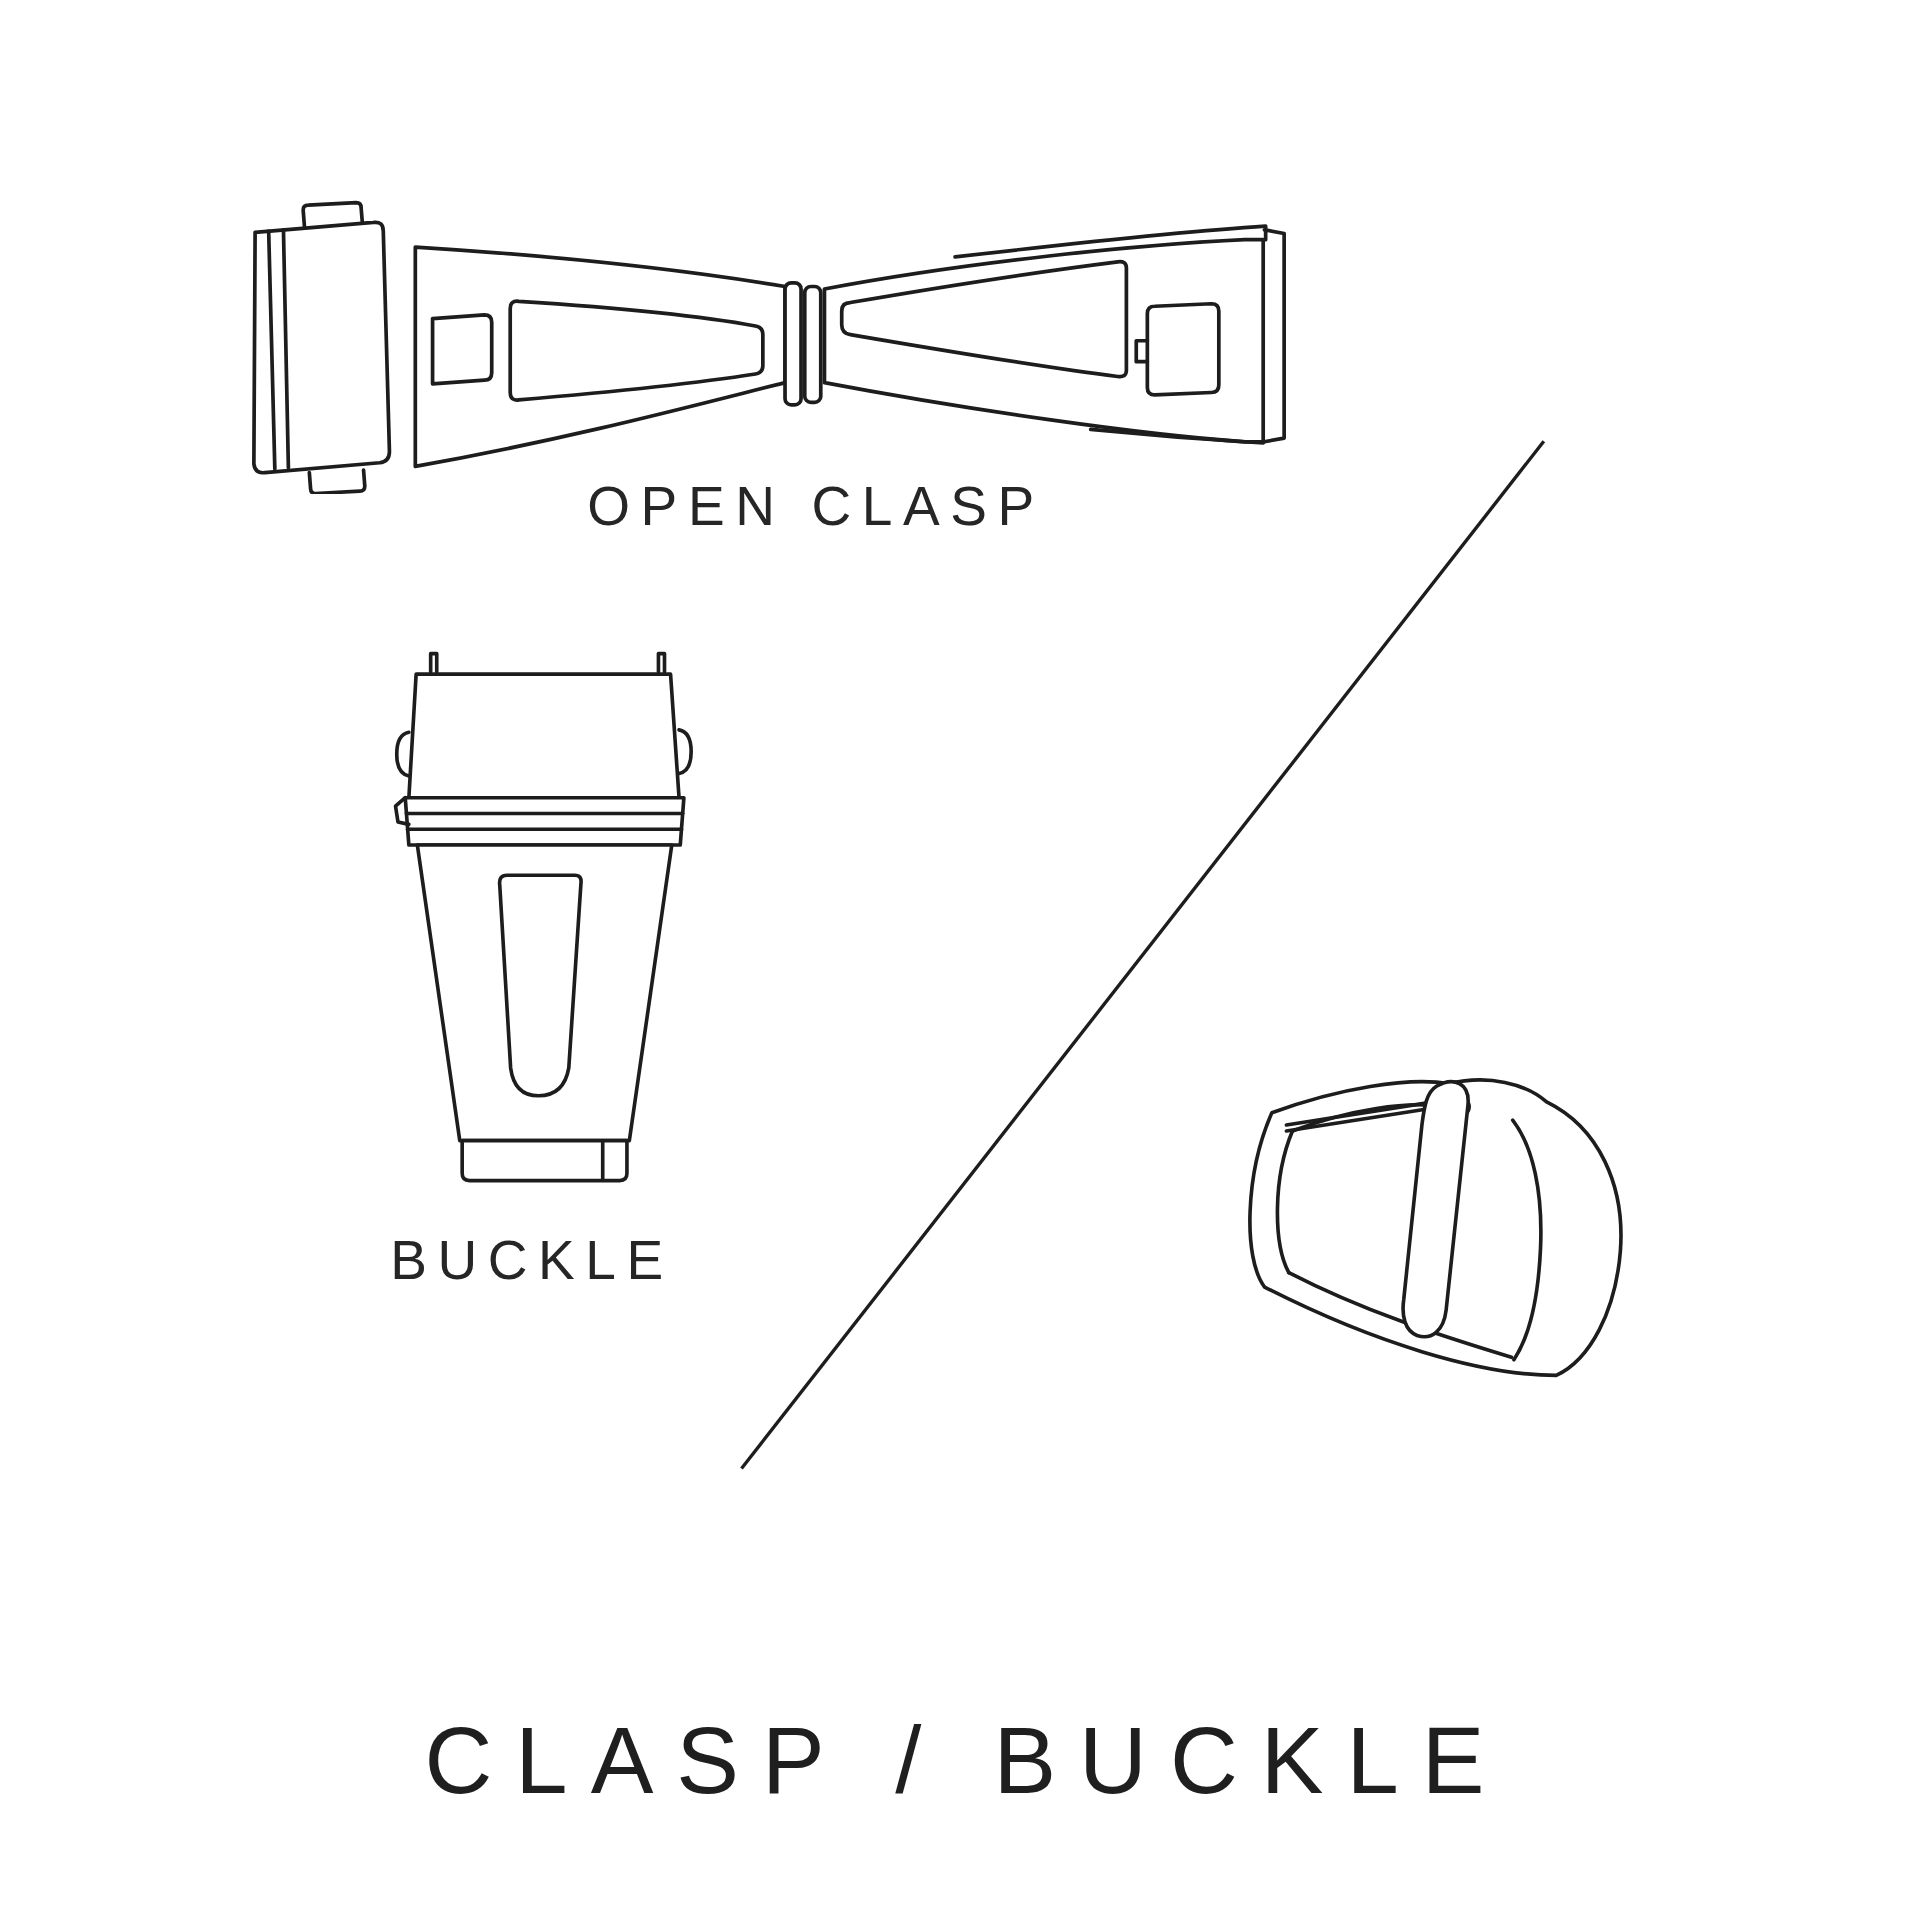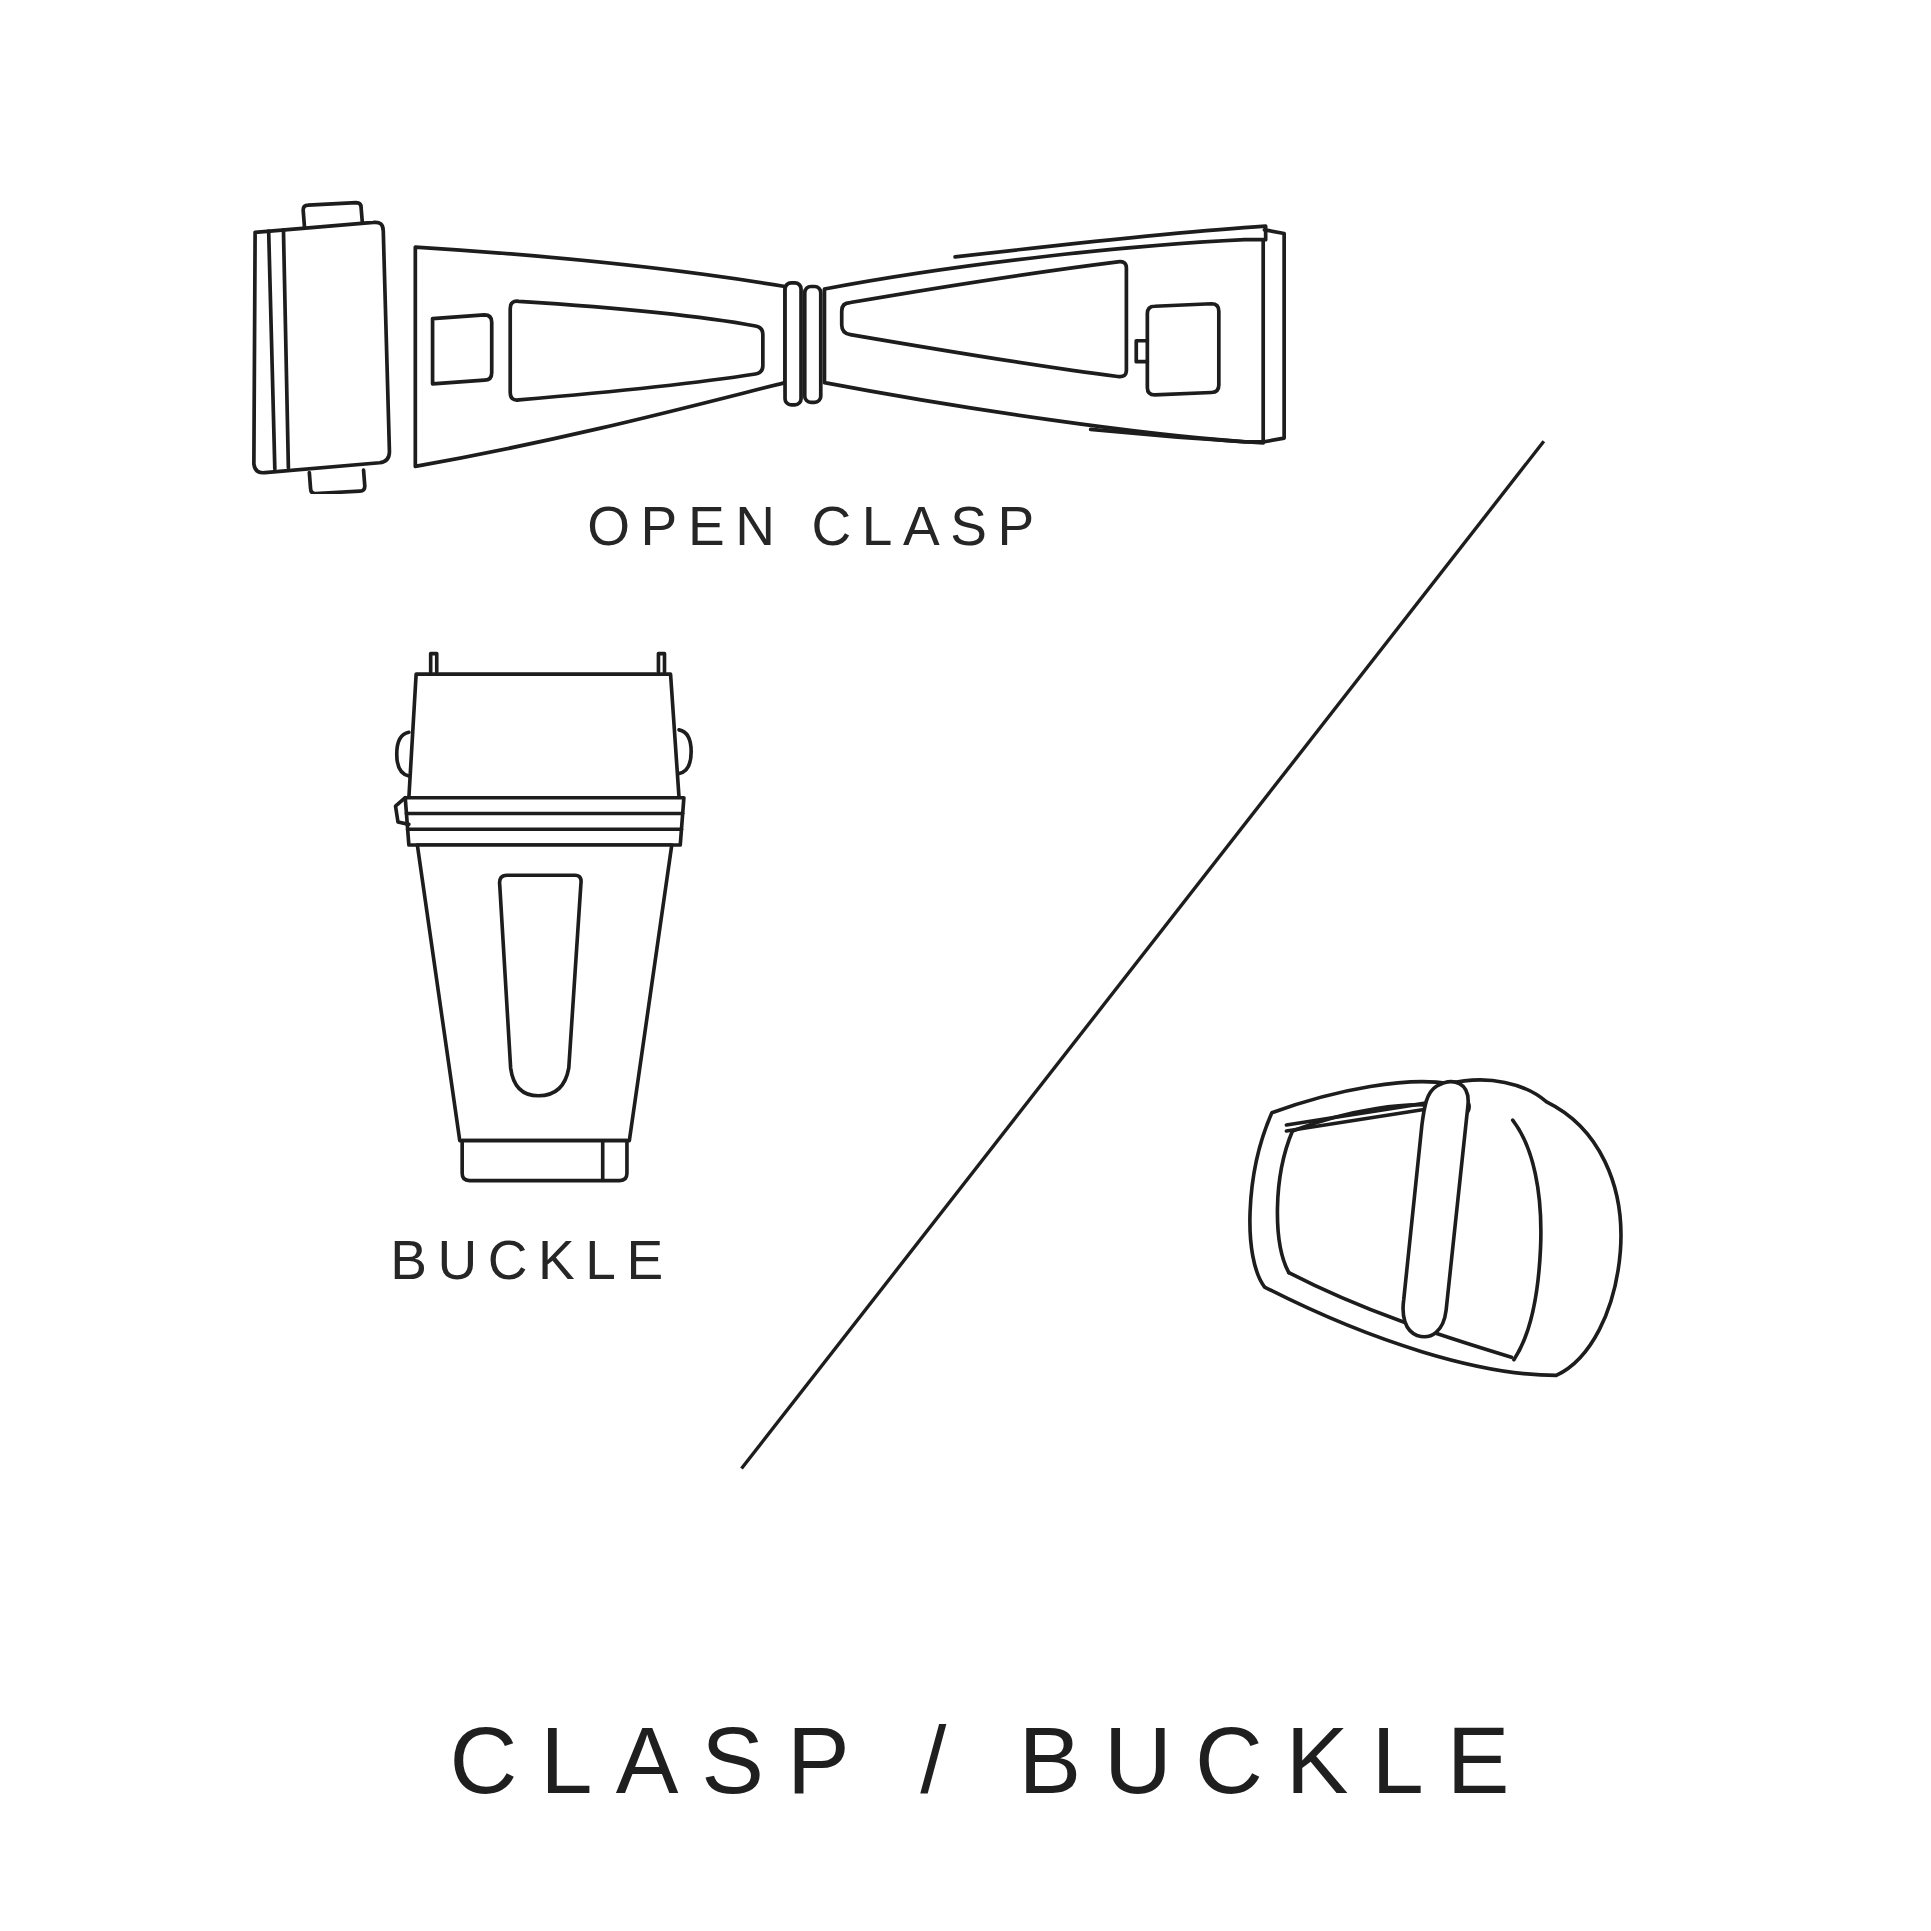--- a/index.html
+++ b/index.html
@@ -23,21 +23,20 @@
     white-space: nowrap;
   }
   .title {
     position: absolute;
     transform: translateX(-50%);
     color: #1f1f1f;
     font-size: 94px;
     font-weight: 500;
     letter-spacing: 23px;
     white-space: nowrap;
-    margin-left: 25px;
   }
 </style>
 </head>
 <body>
 
 <div class="canvas">
 
   <svg class="illo" style="left:228px; top:185px; width:1066px; height:309px" viewBox="0 0 865 250" fill="none" stroke="#1d1d1d" stroke-width="3" stroke-linecap="round" stroke-linejoin="round">
 
     <path d="M152,50 C280,58 380,70 452,82 L452,160 C380,178 280,205 152,228 Z" fill="#ffffff"></path>
@@ -55,21 +54,21 @@
 
     <path d="M590,58 C720,43 810,35 842,33 L842,44"></path>
     <path d="M484,84 C600,62 740,48 825,44 L840,44 L840,208 L825,208 C740,202 600,182 484,160 Z" fill="#ffffff"></path>
     <path d="M841,36 L857,39 L857,205 L841,208"></path>
     <path d="M505,95 C610,77 690,66 722,62 Q729,61 729,67 L729,150 Q729,156 722,155 C690,151 610,139 505,121 Q498,120 498,113 L498,102 Q498,95 505,95 Z"></path>
     <path d="M752,98 L798,96 Q804,96 804,102 L804,162 Q804,168 798,168 L752,170 Q746,170 746,164 L746,104 Q746,98 752,98 Z"></path>
     <path d="M746,126 L737,126 L737,143 L746,143"></path>
     <path d="M700,198 C760,204 805,207 840,209"></path>
   </svg>
 
-  <div class="caption" style="left:816px; top:494px">OPEN CLASP</div>
+  <div class="caption" style="left:816px; top:474px">OPEN CLASP</div>
 
   <svg class="illo" style="left:381px; top:649px; width:315px; height:541px" viewBox="0 0 260 445" fill="none" stroke="#1d1d1d" stroke-width="3" stroke-linecap="round" stroke-linejoin="round">
 
     <path d="M41,18 L41,3 L46,3 L46,18"></path>
     <path d="M229,18 L229,3 L234,3 L234,18"></path>
 
     <path d="M23,68 Q13,70 13,86 Q13,102 23,104"></path>
     <path d="M246,66 Q256,68 256,84 Q256,100 246,102"></path>
 
     <path d="M29,20 L239,20 L246,122 L23,122 Z" fill="#ffffff"></path>

